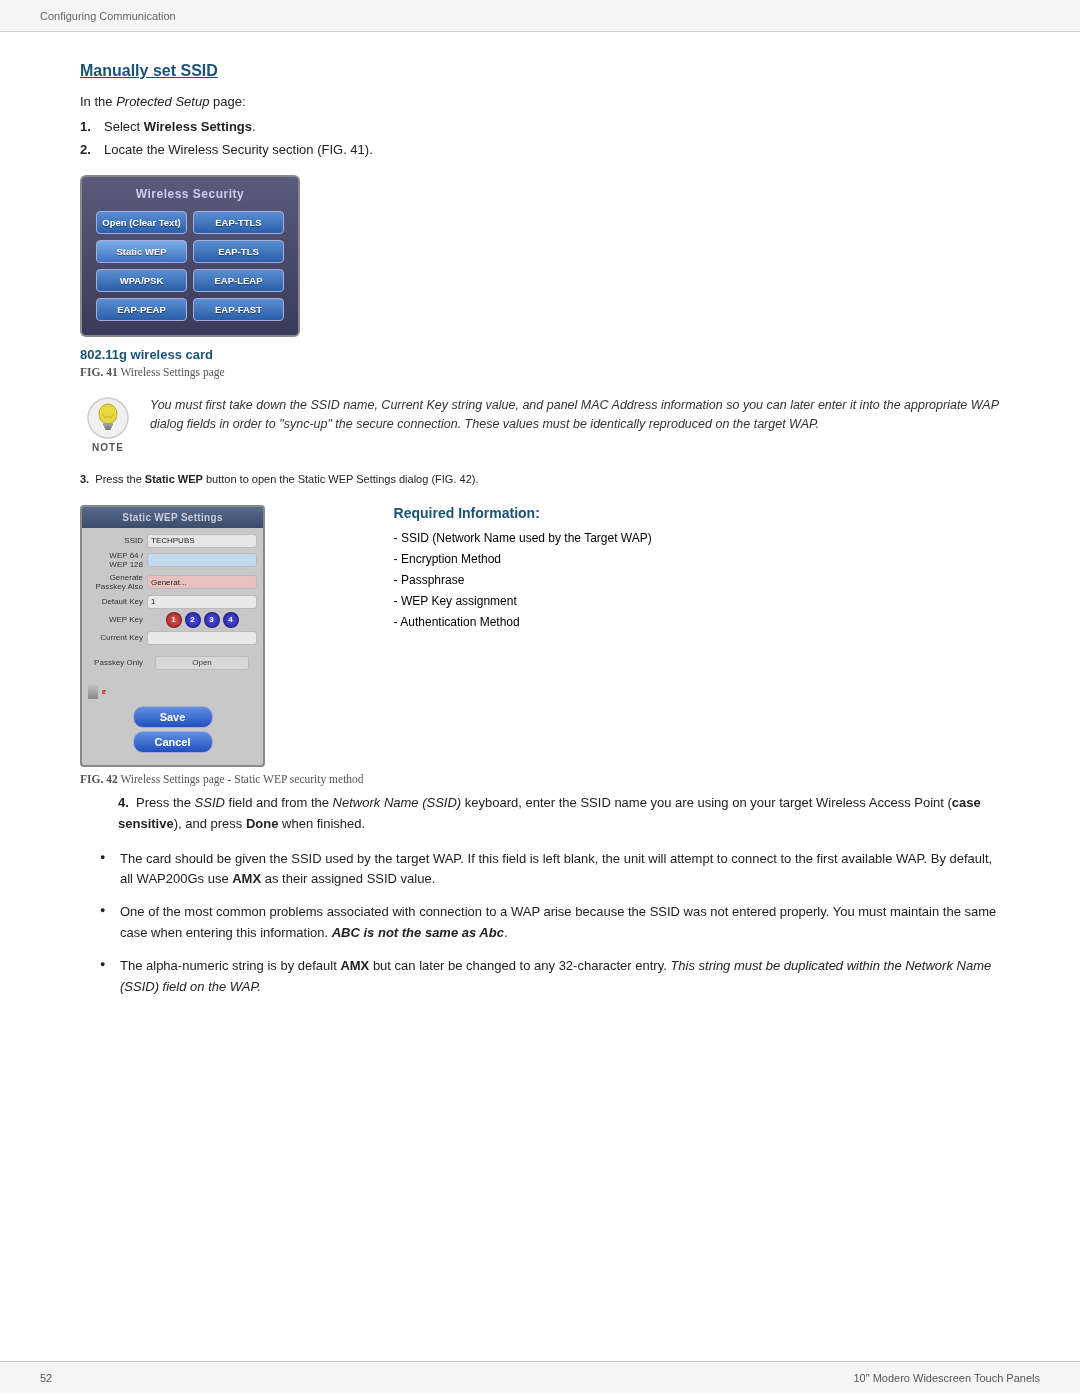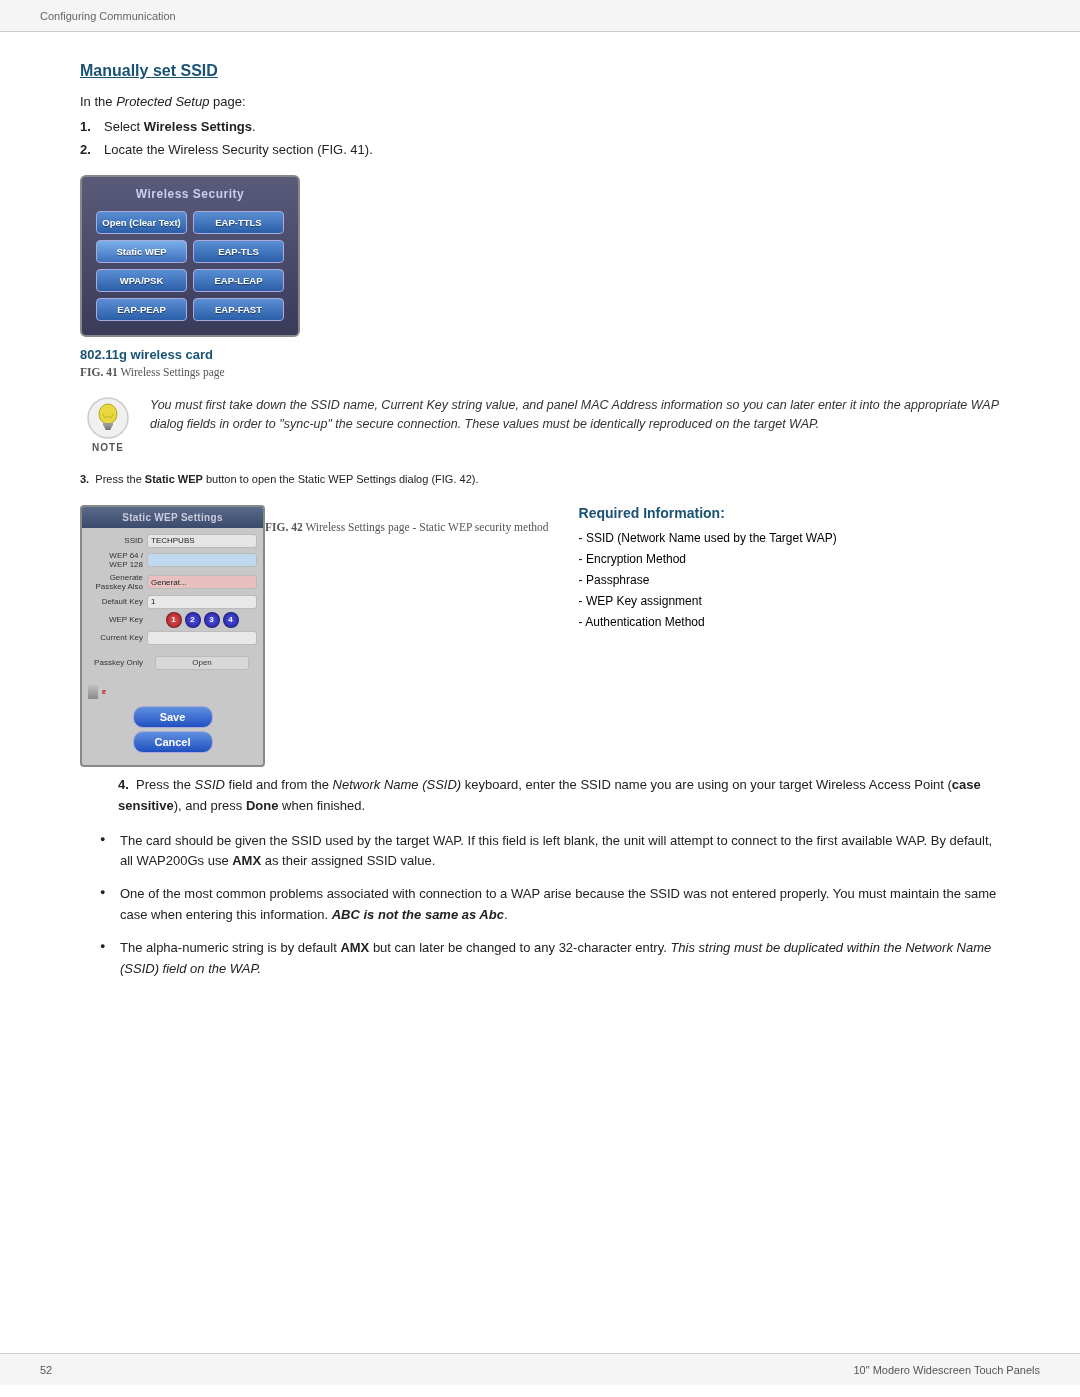--- a/index.html
+++ b/index.html
@@ -32,21 +32,21 @@
       background: #f5f5f5;
     }
     .header-text {
       font-size: 11px;
       color: #666;
     }
 
     
     .footer-bar {
       position: absolute;
-      bottom: 12px;
+      bottom: 4px;
       width: 100%;
       height: 32px;
       border-top: 1px solid #ccc;
       background: #f5f5f5;
       display: flex;
       align-items: center;
       justify-content: space-between;
       padding: 0 40px;
     }
     .footer-text {
@@ -441,21 +441,21 @@
       </div>
       <p class="note-text">You must first take down the SSID name, Current Key string value, and panel MAC Address information so you can later enter it into the appropriate WAP dialog fields in order to "sync-up" the secure connection. These values must be identically reproduced on the target WAP.</p>
     </div>
 
     <p class="step-text">
       <strong>3.</strong>&nbsp;&nbsp;Press the <strong>Static WEP</strong> button to open the Static WEP Settings dialog (FIG. 42).
     </p>
 
     <div class="wep-figure-row">
 
-      <div style="display:flex; flex-direction:row; align-items:flex-start;">
+      <div style="display:flex; flex-direction:column; align-items:flex-start;">
         <div class="wep-panel" style="position:relative;">
           <div class="wep-title-bar">Static WEP Settings</div>
 
           <div class="wep-row">
             <div class="wep-label">SSID</div>
             <div class="wep-field" style="background:#e5e5e5;">
               <span>TECHPUBS</span>
             </div>
           </div>
 
@@ -507,21 +507,21 @@
           <div style="display:flex; align-items:center; justify-content:flex-start; padding: 4px 6px 2px 6px; gap:4px;">
             <div style="width:10px; height:14px; background:linear-gradient(to bottom, #c0c0c0, #888); border-radius:1px; font-size:5px; color:#333; display:flex; align-items:center; justify-content:center;"></div>
             <div style="font-size:7px; color:#cc0000; font-weight:bold; font-style:italic;">e</div>
           </div>
 
           <div class="wep-save-btn">Save</div>
 
           <div class="wep-cancel-btn">Cancel</div>
         </div>
 
-        <div class="fig-label" style="margin-top:16px;">
+        <div class="fig-label" style="margin-top:6px;">
           <span class="fig-label-bold">FIG. 42</span>
           <span>Wireless Settings page - Static WEP security method</span>
         </div>
       </div>
 
       <div class="req-info-box">
         <div class="req-info-title">Required Information:</div>
         <ul class="req-info-list">
           <li>SSID (Network Name used by the Target WAP)</li>
           <li>Encryption Method</li>

